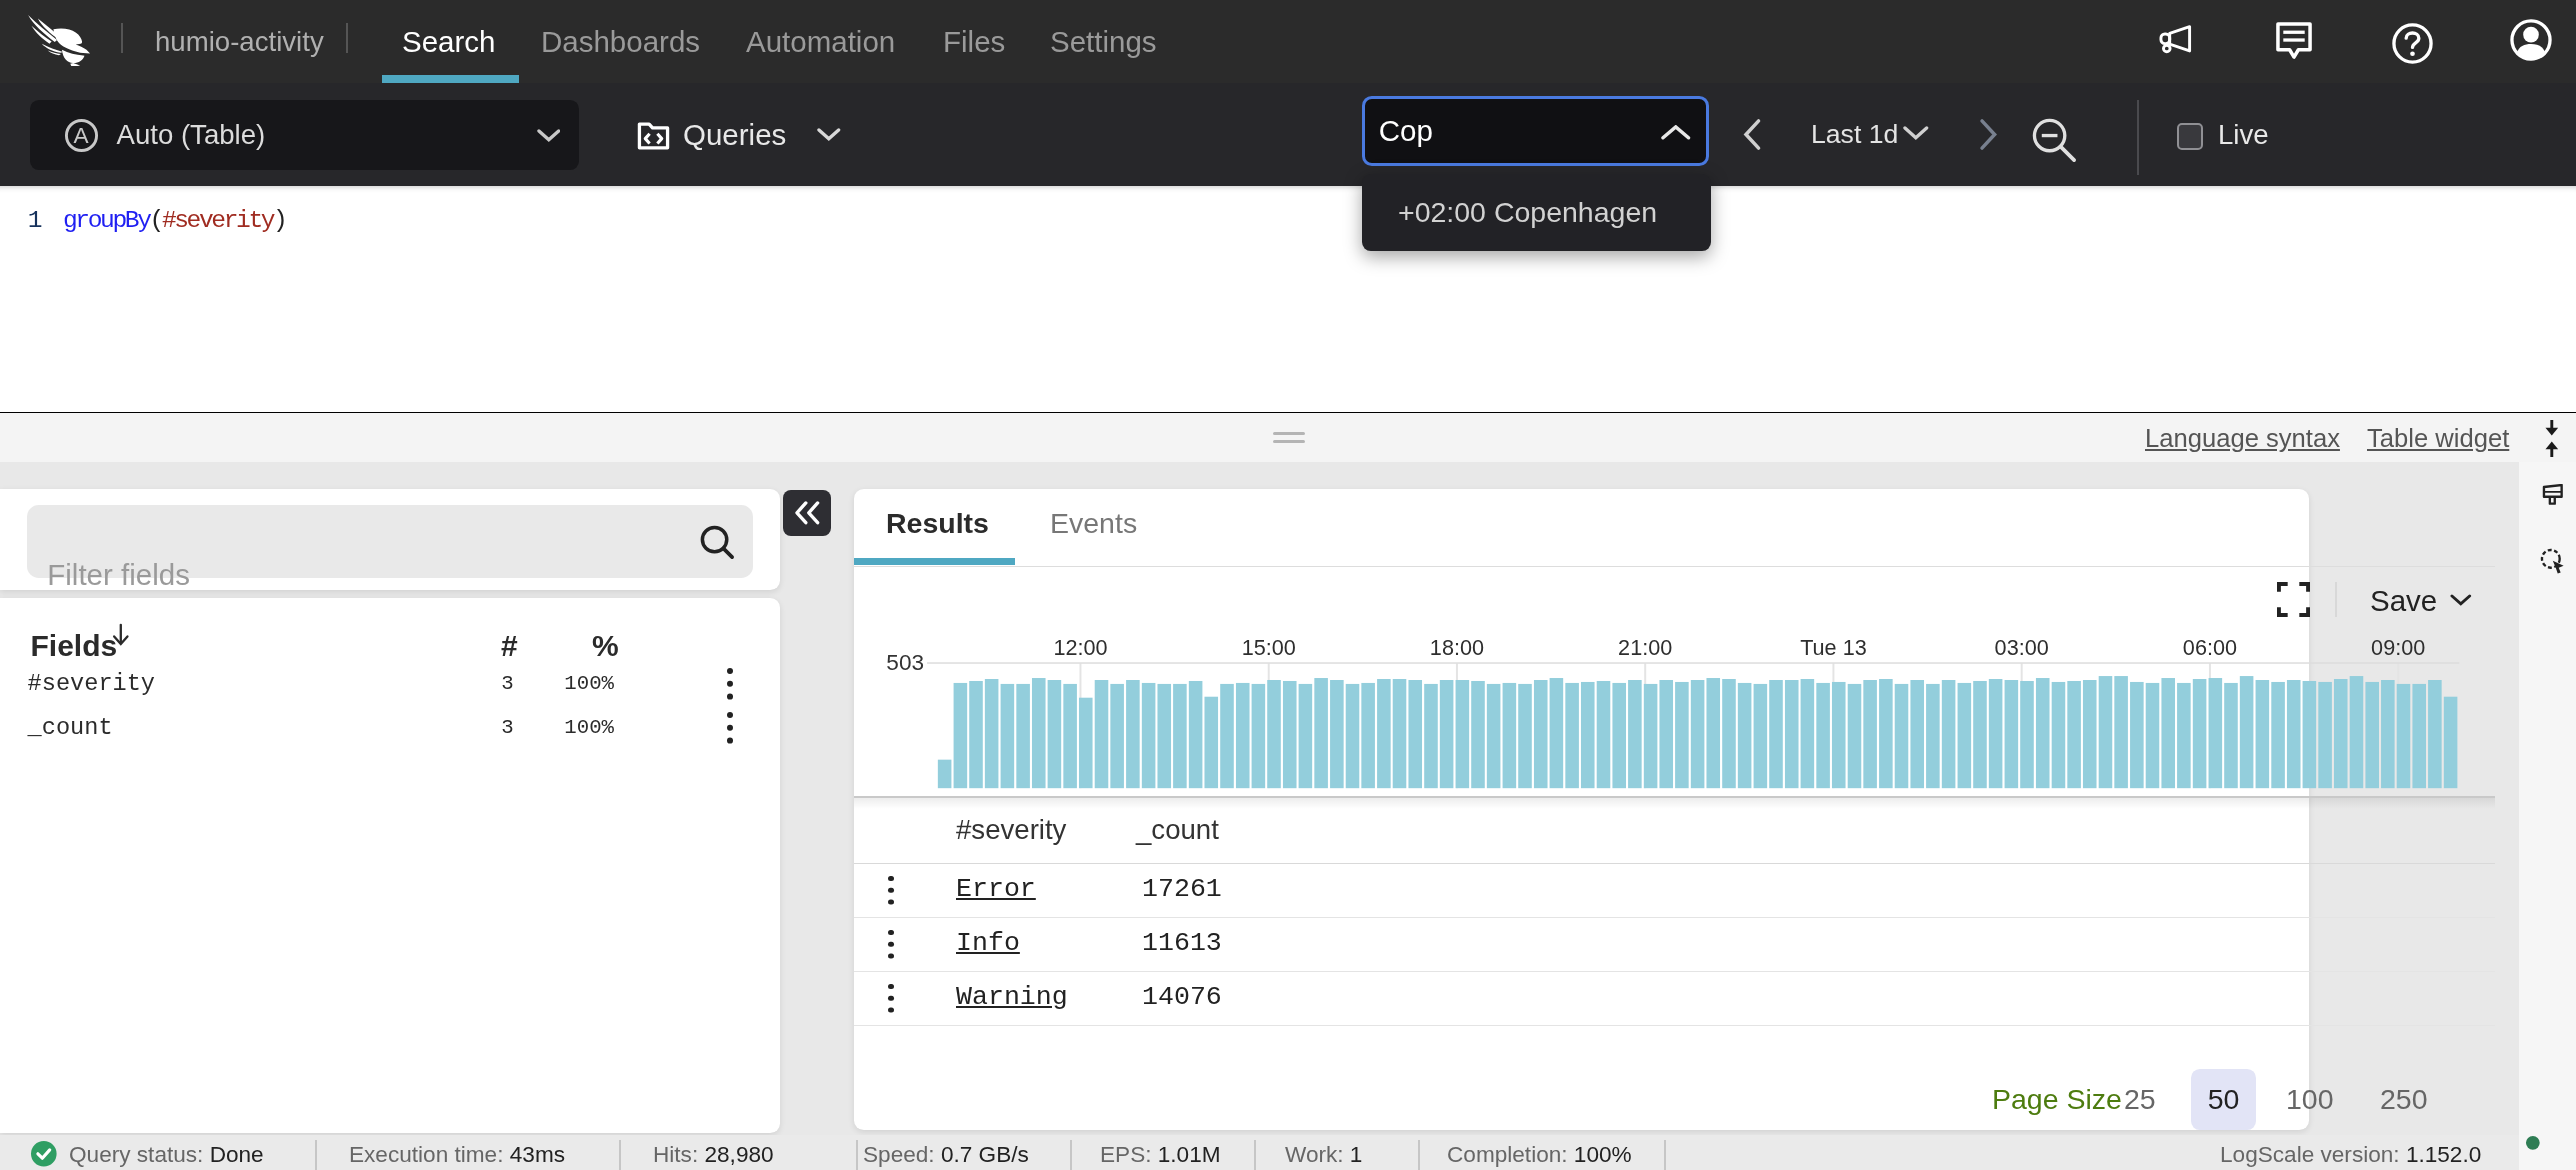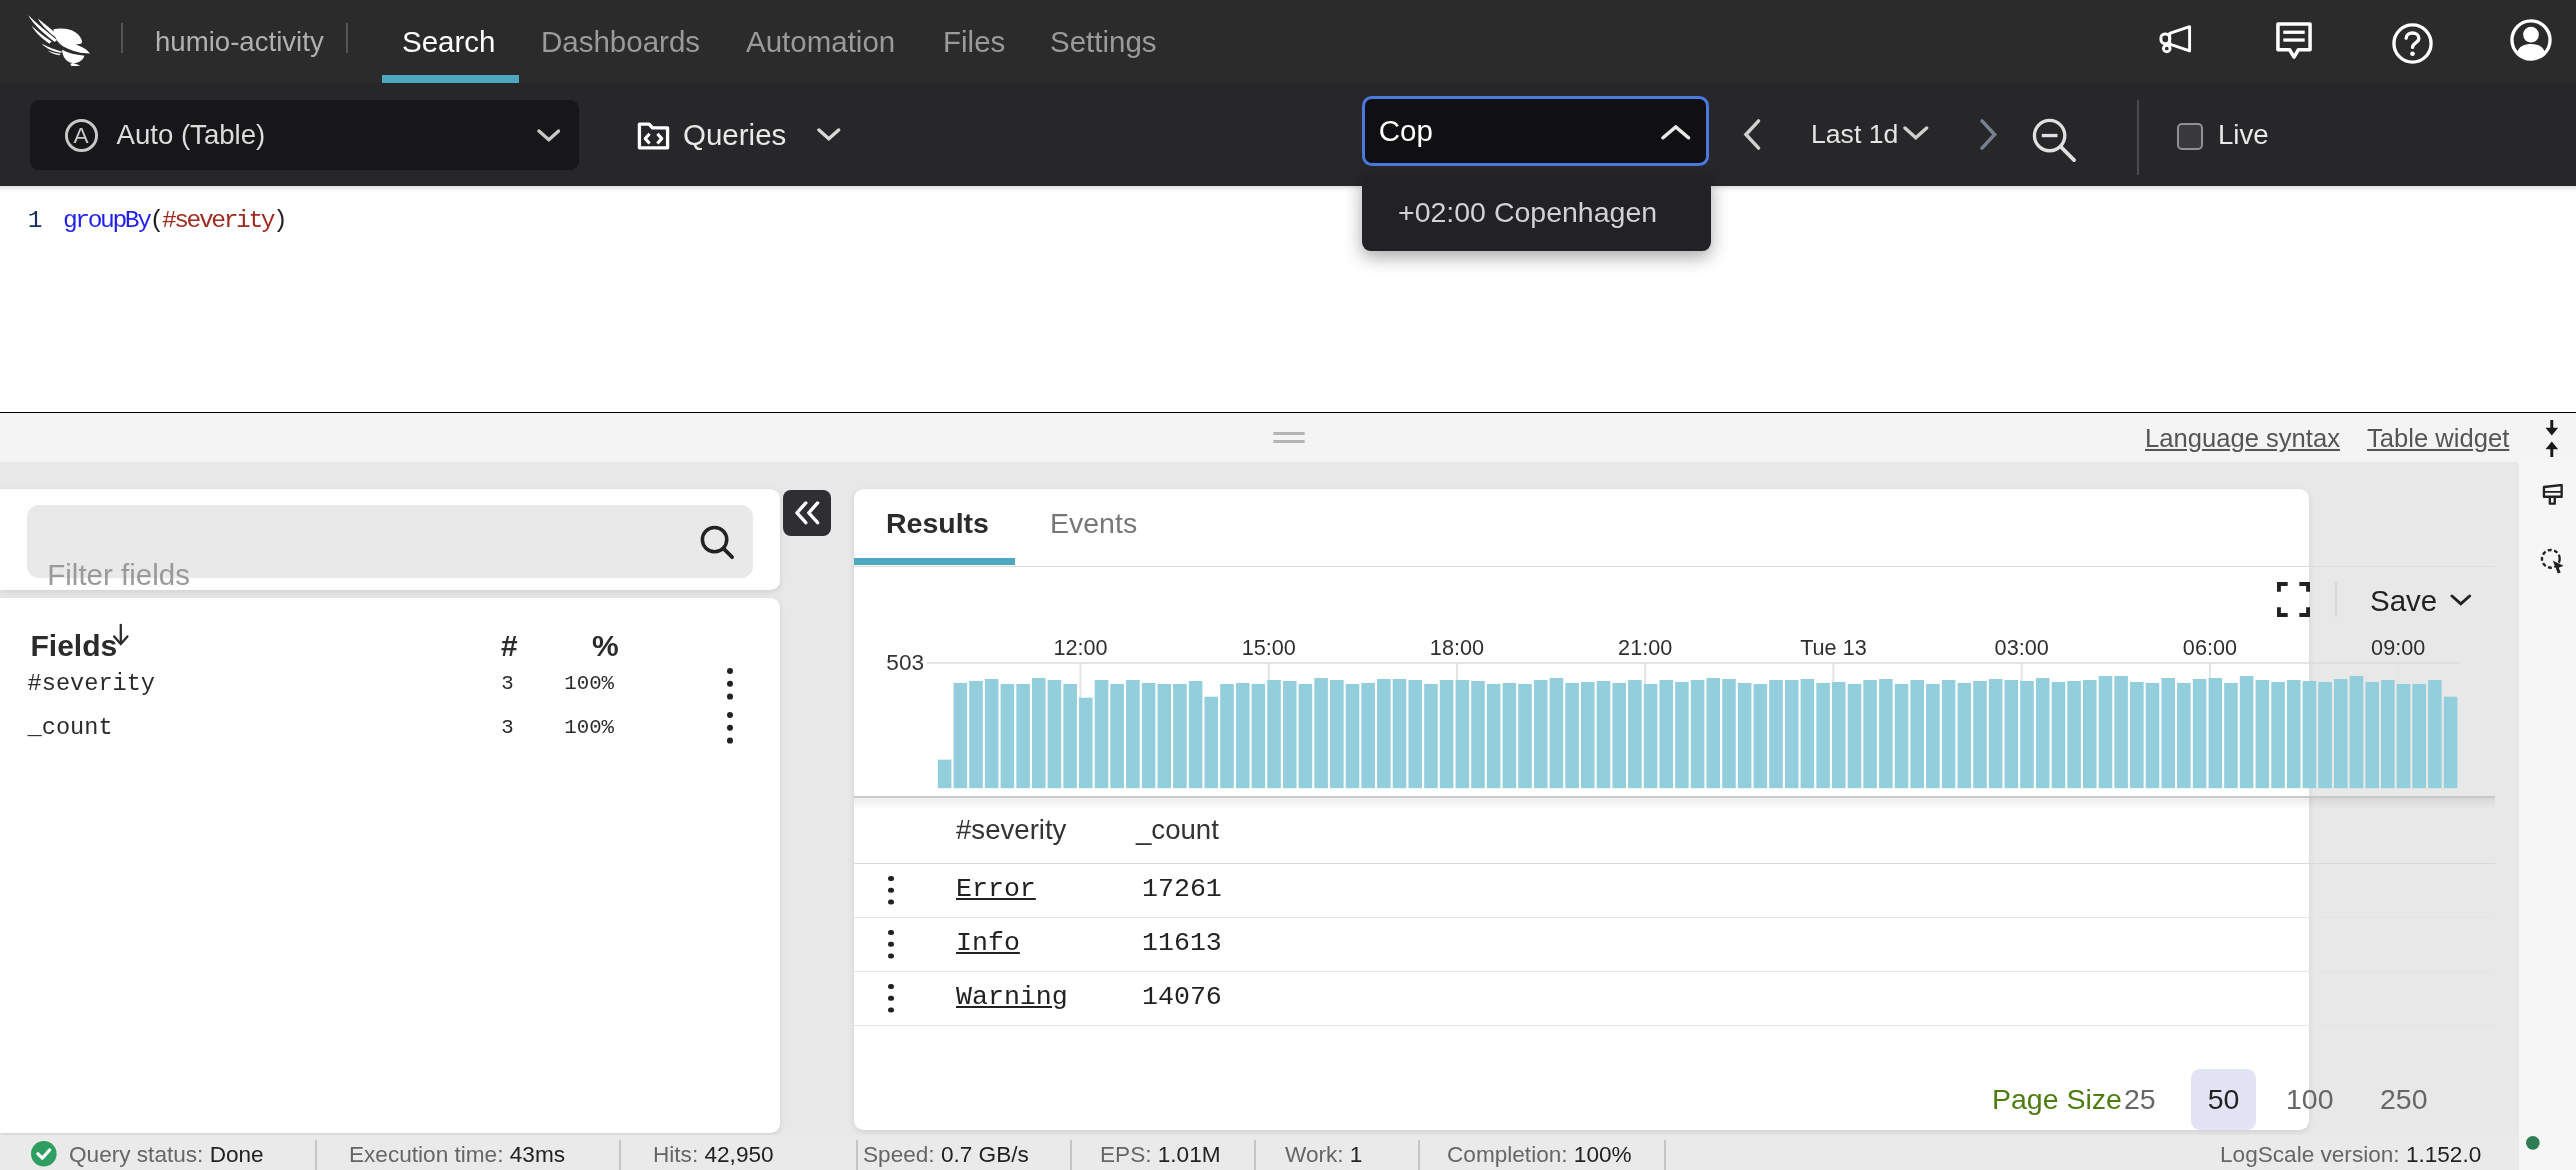--- a/index.html
+++ b/index.html
@@ -432,21 +432,21 @@
 
 <div class="statusbar">
   <svg class="abs" style="left:29.5px;top:4.9px" width="27.6" height="27.6" viewBox="0 0 28 28">
     <circle cx="14" cy="14" r="13" fill="#2f9e63"></circle>
     <path d="M8,14 L12.5,18.5 L20,10" fill="none" stroke="#fff" stroke-width="3.2" stroke-linecap="round" stroke-linejoin="round"></path>
   </svg>
   <div class="sb" style="left:69px">Query status: <b>Done</b></div>
   <div class="sdiv" style="left:315px"></div>
   <div class="sb" style="left:349px">Execution time: <b>43ms</b></div>
   <div class="sdiv" style="left:619px"></div>
-  <div class="sb" style="left:653px">Hits: <b>42,950</b></div>
+  <div class="sb" style="left:653px">Hits: <b>28,980</b></div>
   <div class="sdiv" style="left:856px"></div>
   <div class="sb" style="left:863px">Speed: <b>0.7 GB/s</b></div>
   <div class="sdiv" style="left:1070px"></div>
   <div class="sb" style="left:1100px">EPS: <b>1.01M</b></div>
   <div class="sdiv" style="left:1254px"></div>
   <div class="sb" style="left:1285px">Work: <b>1</b></div>
   <div class="sdiv" style="left:1418px"></div>
   <div class="sb" style="left:1447px">Completion: <b>100%</b></div>
   <div class="sdiv" style="left:1664px"></div>
   <div class="sb" style="left:2220px">LogScale version: <b>1.152.0</b></div>

